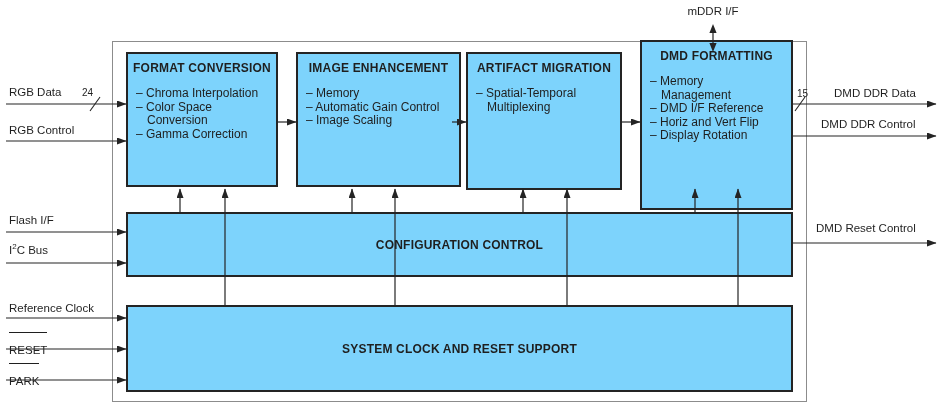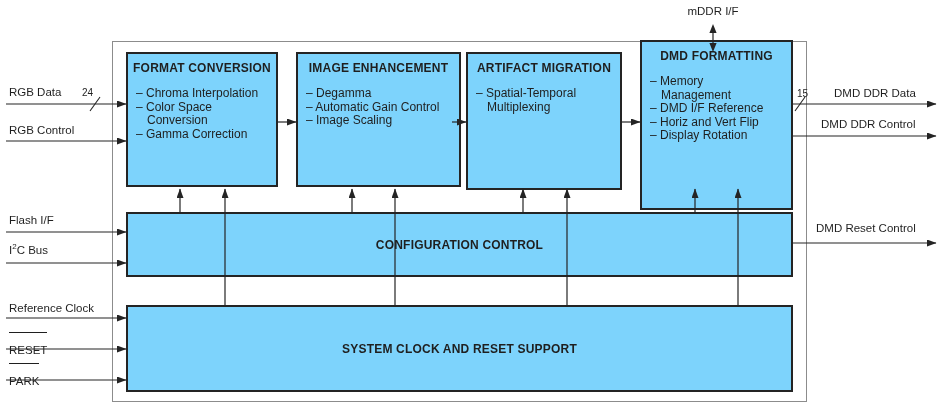--- a/index.html
+++ b/index.html
@@ -44,21 +44,21 @@
     <div class="block-items">
       <div class="item">– Chroma Interpolation</div>
       <div class="item">– Color Space Conversion</div>
       <div class="item">– Gamma Correction</div>
     </div>
   </div>
 
   <div class="block" style="left:296px;top:52px;width:165px;height:135px">
     <div class="block-title">IMAGE ENHANCEMENT</div>
     <div class="block-items">
-      <div class="item">– Degamma</div>
+      <div class="item">– Memory</div>
       <div class="item">– Automatic Gain Control</div>
       <div class="item">– Image Scaling</div>
     </div>
   </div>
 
   <div class="block" style="left:466px;top:52px;width:156px;height:138px">
     <div class="block-title">ARTIFACT MIGRATION</div>
     <div class="block-items">
       <div class="item">– Spatial-Temporal Multiplexing</div>
     </div>

